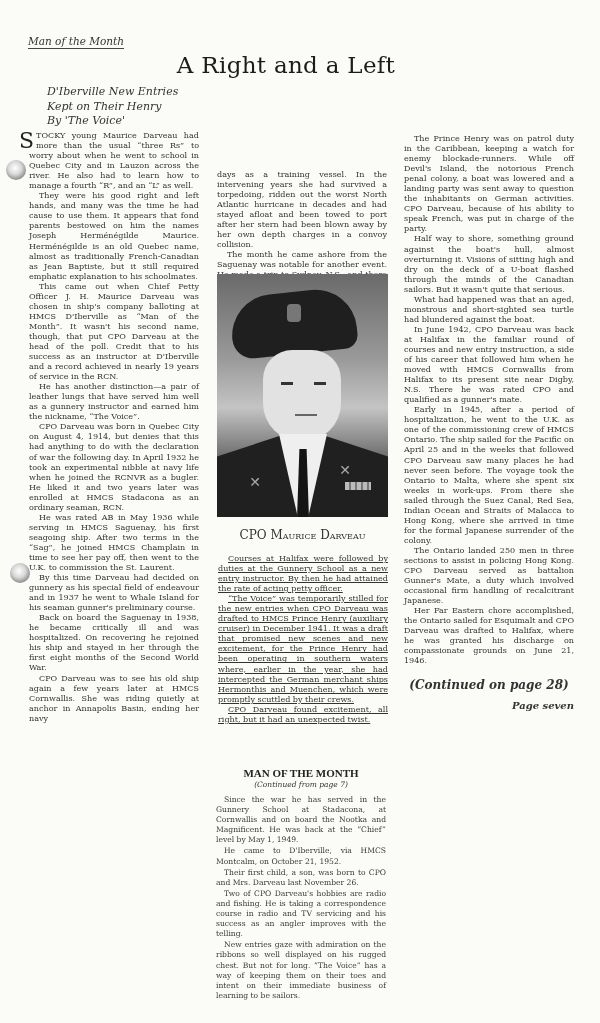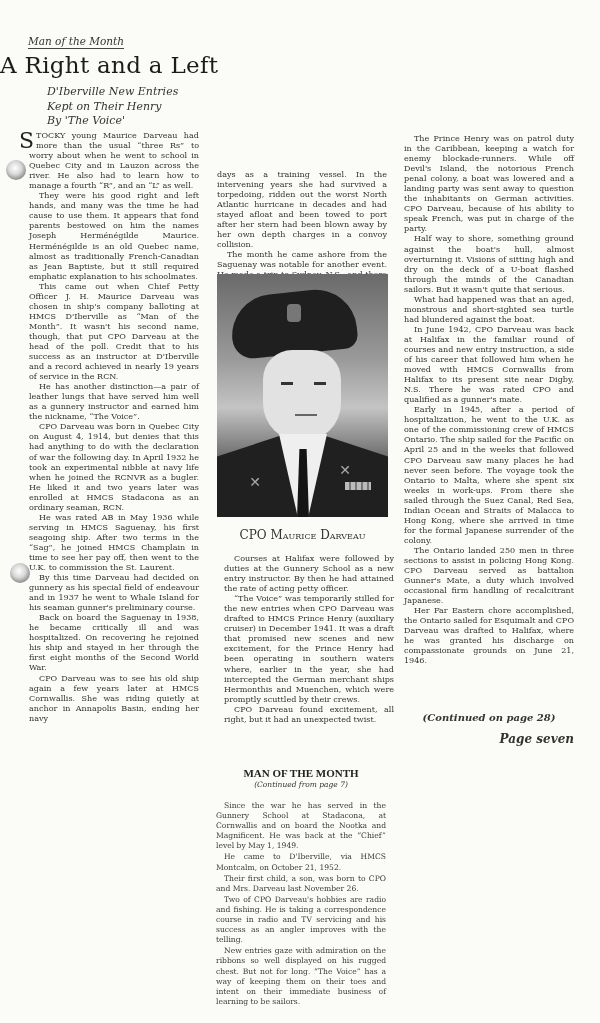--- a/index.html
+++ b/index.html
@@ -11,39 +11,39 @@
     position: relative;
   }
   .page { position: absolute; left: 0; top: 0; width: 600px; height: 1023px; }
   .section-label {
     position: absolute; left: 28px; top: 35px;
     font-family: "DejaVu Serif", serif; font-style: italic;
     font-size: 10.5px; color: #333;
     border-bottom: 1.5px solid #444; padding-bottom: 1px;
   }
   .title {
-    position: absolute; left: 0; width: 572px; top: 52px; 
+    position: absolute; left: 0; width: 572px; top: 52px; text-align: center;
     font-family: "DejaVu Serif", serif; font-size: 23px; color: #1c1c1c;
     letter-spacing: 0.3px;
   }
   .subtitle {
     position: absolute; left: 0; width: 600px; top: 85px; text-align: left;
     font-family: "DejaVu Serif", serif; font-style: italic; font-size: 11px;
     line-height: 14.5px; color: #333; padding-left: 47px;
   }
   .col {
     position: absolute; top: 131px; width: 170px;
     font-family: "DejaVu Serif", serif; font-size: 8.05px; line-height: 10.05px;
     text-align: justify; color: #333;
   }
   .col p { margin: 0; text-indent: 10px; }
   .col p.noindent { text-indent: 0; }
   .col1 { left: 29px; }
   .col2 { left: 217px; top: 134px; margin-top: 36px; }
-  .col2b { left: 224px; top: 554px; }
+  .col2b { left: 218px; top: 554px; text-decoration: underline; }
   .col3 { left: 404px; top: 134px; }
   .dropcap {
     float: left; font-size: 22px; line-height: 18px; margin: 1px 2px 0 -10px;
     font-family: "DejaVu Serif", serif; color: #222;
   }
   .photo {
     position: absolute; left: 217px; top: 274px; width: 171px; height: 243px;
     background: linear-gradient(180deg, #6a6a6a 0%, #9a9a9a 35%, #c4c4c4 55%, #5a5a5a 80%, #2e2e2e 100%);
     overflow: hidden;
   }
@@ -78,41 +78,41 @@
     position: absolute; left: 128px; top: 208px; width: 26px; height: 8px;
     background: repeating-linear-gradient(90deg, #bbb 0 4px, #777 4px 6px);
   }
   .photo .gun-badge { position: absolute; width: 16px; height: 16px; color: #aaa; font-size: 14px; line-height: 16px; text-align: center; }
   .photo .gun-badge.l { left: 30px; top: 200px; } .photo .gun-badge.r { left: 120px; top: 188px; }
   .caption {
     position: absolute; left: 217px; top: 528px; width: 171px; text-align: center;
     font-family: "DejaVu Serif", serif; font-variant: small-caps; font-size: 12px; color: #333;
   }
   .continued {
-    position: absolute; left: 404px; top: 712px; width: 170px; text-align: center;
-    font-style: italic; font-weight: bold; font-size: 10px; color: #333;
+    position: absolute; left: 404px; top: 678px; width: 170px; text-align: center;
+    font-style: italic; font-weight: bold; font-size: 12px; color: #333;
     font-family: "DejaVu Serif", serif;
   }
   .page-num {
-    position: absolute; left: 404px; top: 732px; width: 170px; text-align: right;
-    font-style: italic; font-weight: bold; font-size: 12px; color: #333;
+    position: absolute; left: 404px; top: 700px; width: 170px; text-align: right;
+    font-style: italic; font-weight: bold; font-size: 10px; color: #333;
     font-family: "DejaVu Serif", serif;
   }
   .cont-head {
     position: absolute; left: 216px; width: 170px; top: 767px; text-align: center;
     font-family: "Liberation Serif", serif; font-weight: bold; font-size: 11px; color: #222;
   }
   .cont-sub {
     position: absolute; left: 216px; width: 170px; top: 780px; text-align: center;
     font-family: "DejaVu Serif", serif; font-style: italic; font-size: 7.5px; color: #333;
   }
   .col4 {
     position: absolute; left: 216px; top: 795px; width: 170px;
     font-family: "DejaVu Serif", serif; font-size: 7.6px; line-height: 10.1px;
-    text-align: justify; color: #3a3a3a; margin-top: 6px;
+    text-align: justify; color: #3a3a3a;
   }
   .col4 p { margin: 0 0 1px 0; text-indent: 8px; }
   .hole {
     position: absolute; width: 20px; height: 20px; border-radius: 50%;
     background: radial-gradient(circle at 45% 40%, #ffffff 0%, #d8d8d8 40%, #8a8a8a 75%, #5a5a5a 100%);
   }
   .hole.h1 { left: 6px; top: 160px; }
   .hole.h2 { left: 10px; top: 563px; }
 </style>
 </head>

